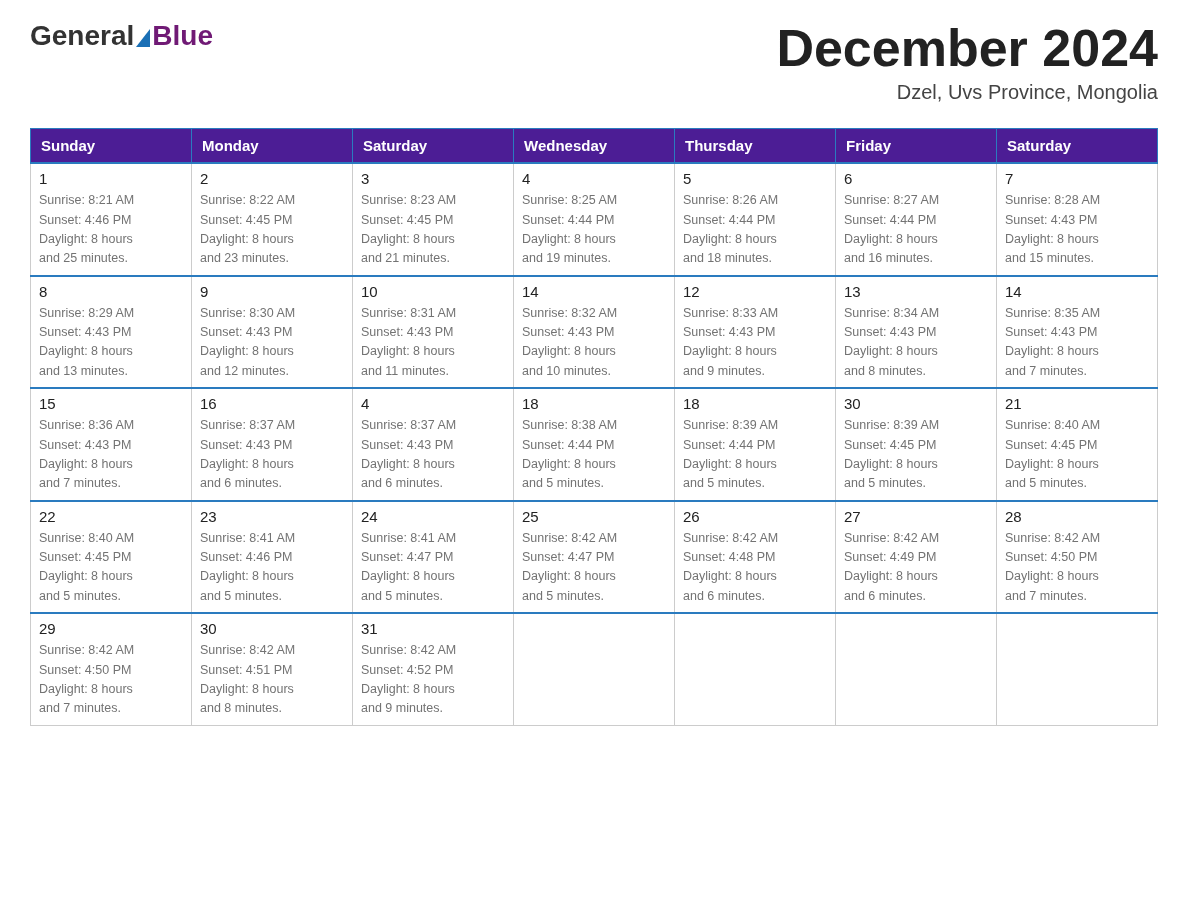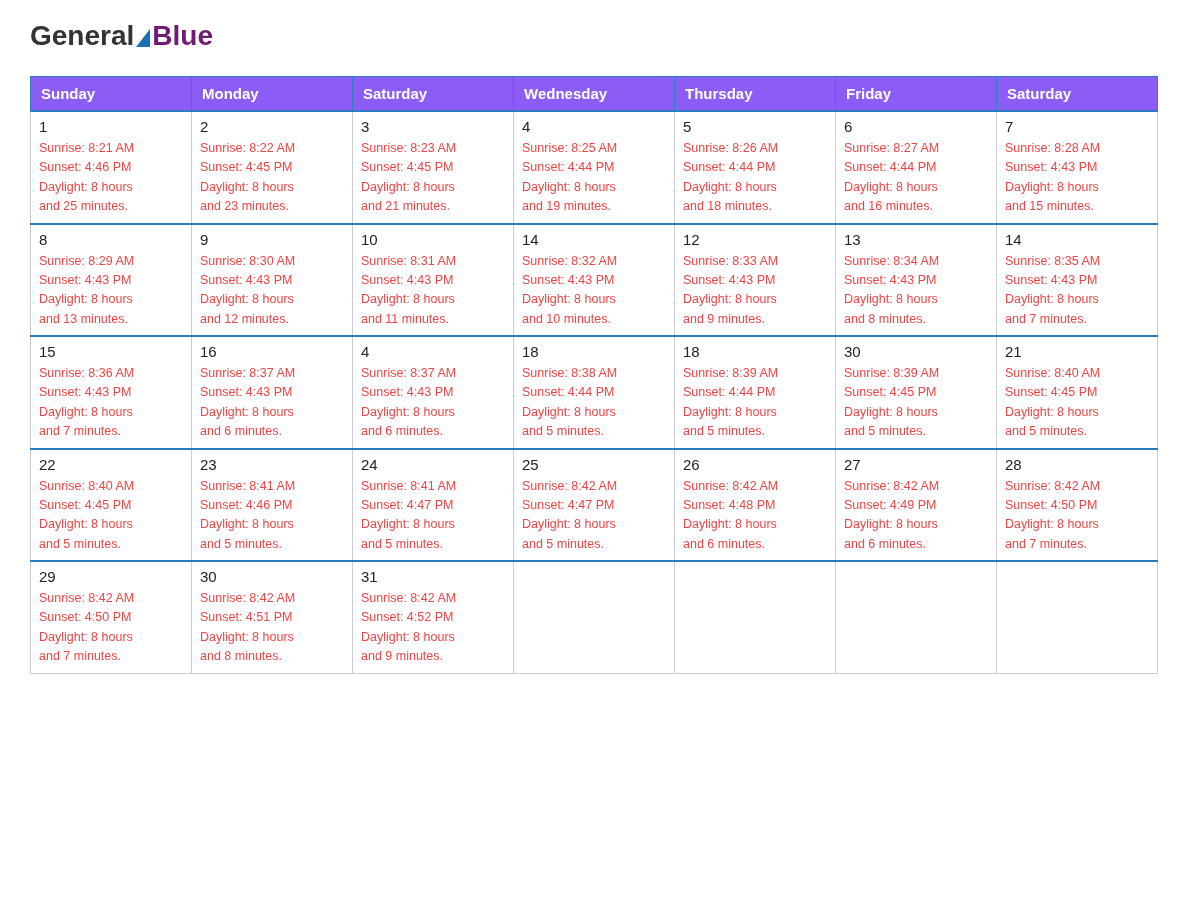--- a/index.html
+++ b/index.html
@@ -59,21 +59,21 @@
     .location {
       font-size: 20px;
       color: #444;
       margin-top: 4px;
     }
     table {
       width: 100%;
       border-collapse: collapse;
     }
     thead tr th {
-      background-color: #8b5cf6;
+      background-color: #4c1d95;
       color: #fff;
       font-size: 15px;
       font-weight: bold;
       padding: 8px 10px;
       text-align: left;
       border: 1px solid #2a7bbf;
     }
     tbody tr td {
       vertical-align: top;
       padding: 6px 8px;
@@ -87,40 +87,44 @@
     }
     .day-number {
       font-size: 15px;
       font-weight: normal;
       color: #222;
       display: block;
       margin-bottom: 4px;
     }
     .day-info {
       font-size: 12.5px;
-      color: #ef4444;
+      color: #737373;
       line-height: 1.55;
     }
     tbody tr td:first-child {
       border-left: 1px solid #ccc;
     }
     .empty-cell {
       background: #fff;
     }
   </style>
 </head>
 <body>
 
 <div class="header">
   <div class="logo">
     <div class="logo-text">
       <span class="logo-general">General</span>
       <span class="logo-blue-icon"></span>
       <span class="logo-blue-word">Blue</span>
     </div>
+  </div>
+  <div class="title-block">
+    <div class="month-title">December 2024</div>
+    <div class="location">Dzel, Uvs Province, Mongolia</div>
   </div>
 </div>
 
 <table>
   <thead>
     <tr>
     <th>Sunday</th>
         <th>Monday</th>
         <th>Saturday</th>
         <th>Wednesday</th>

